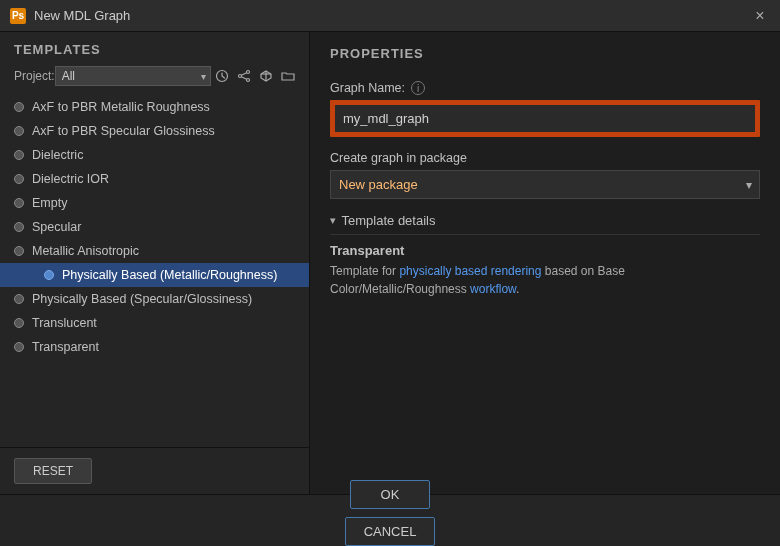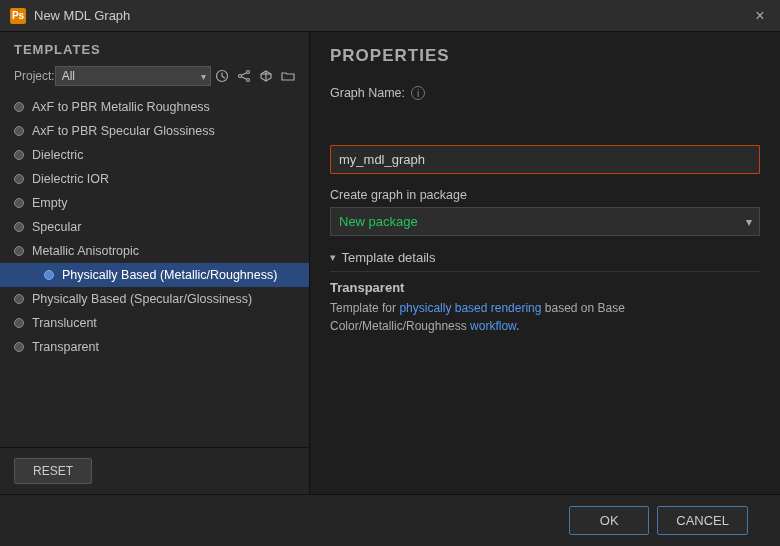--- a/index.html
+++ b/index.html
@@ -176,21 +176,21 @@
     .right-panel {
       flex: 1;
       background: #1e1e1e;
       padding: 14px 20px;
       display: flex;
       flex-direction: column;
       gap: 14px;
     }
     .properties-title {
       color: #aaa;
-      font-size: 17px;
+      font-size: 13px;
       font-weight: bold;
       letter-spacing: 1px;
       margin-bottom: 6px;
     }
 
     .field-label {
       color: #c0c0c0;
       font-size: 12.5px;
       margin-bottom: 5px;
       display: flex;
@@ -204,37 +204,36 @@
       display: inline-flex;
       align-items: center;
       justify-content: center;
       font-size: 10px;
       color: #888;
       cursor: pointer;
     }
     .text-input {
       width: 100%;
       background: #2a2a2a;
-      border: 1px solid #c2410c;
+      border: 5px solid #c2410c;
       color: #d0d0d0;
       padding: 6px 8px;
       font-size: 13px;
       outline: none;
       border-radius: 1px;
-      margin-top: 40px;
     }
 
     .select-wrapper {
       position: relative;
     }
     .select-wrapper select {
       width: 100%;
       background: #2d2d2d;
       border: 1px solid #444;
-      color: #22c55e;
+      color: #fdba74;
       padding: 6px 24px 6px 8px;
       font-size: 13px;
       appearance: none;
       -webkit-appearance: none;
       cursor: pointer;
     }
     .select-wrapper::after {
       content: '▾';
       position: absolute;
       right: 8px;
@@ -282,20 +281,21 @@
     
     .bottom-bar {
       height: 52px;
       background: #252525;
       border-top: 1px solid #111;
       display: flex;
       align-items: center;
       justify-content: flex-end;
       padding: 0 32px;
       gap: 8px;
+      flex-direction: column;
     }
     .btn-ok {
       background: #2a2a2a;
       border: 1px solid #4477aa;
       color: #ccc;
       padding: 6px 28px;
       font-size: 13px;
       cursor: pointer;
       border-radius: 2px;
       min-width: 80px;

